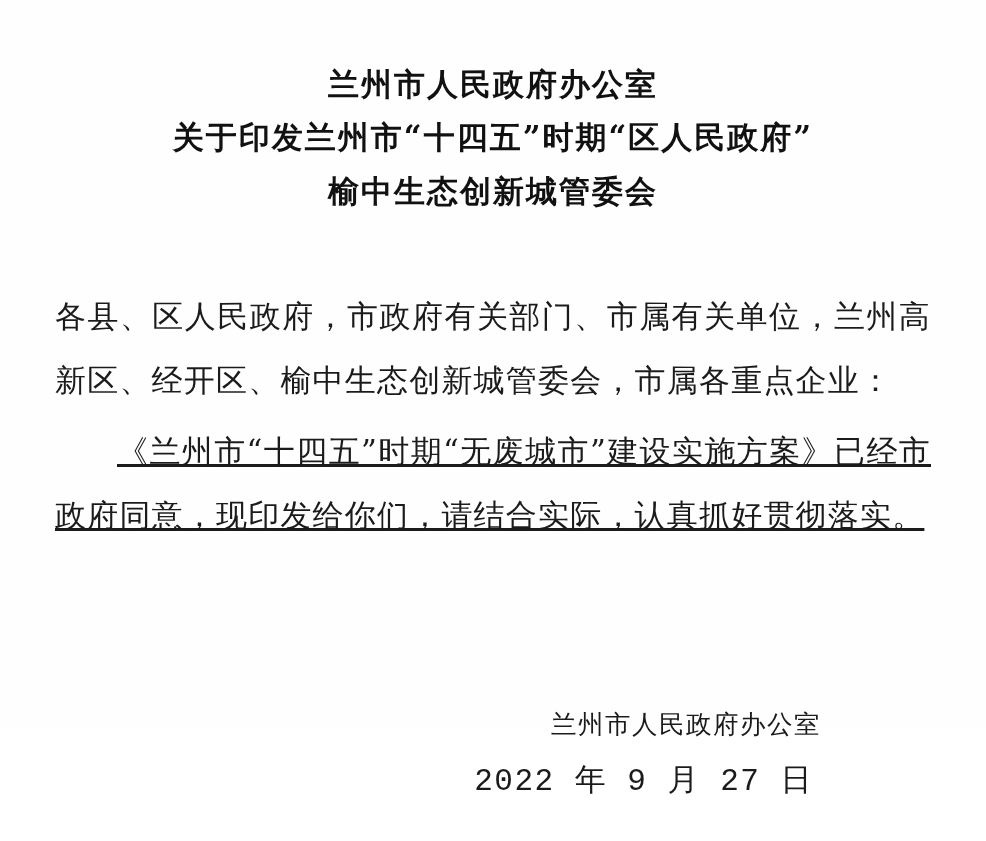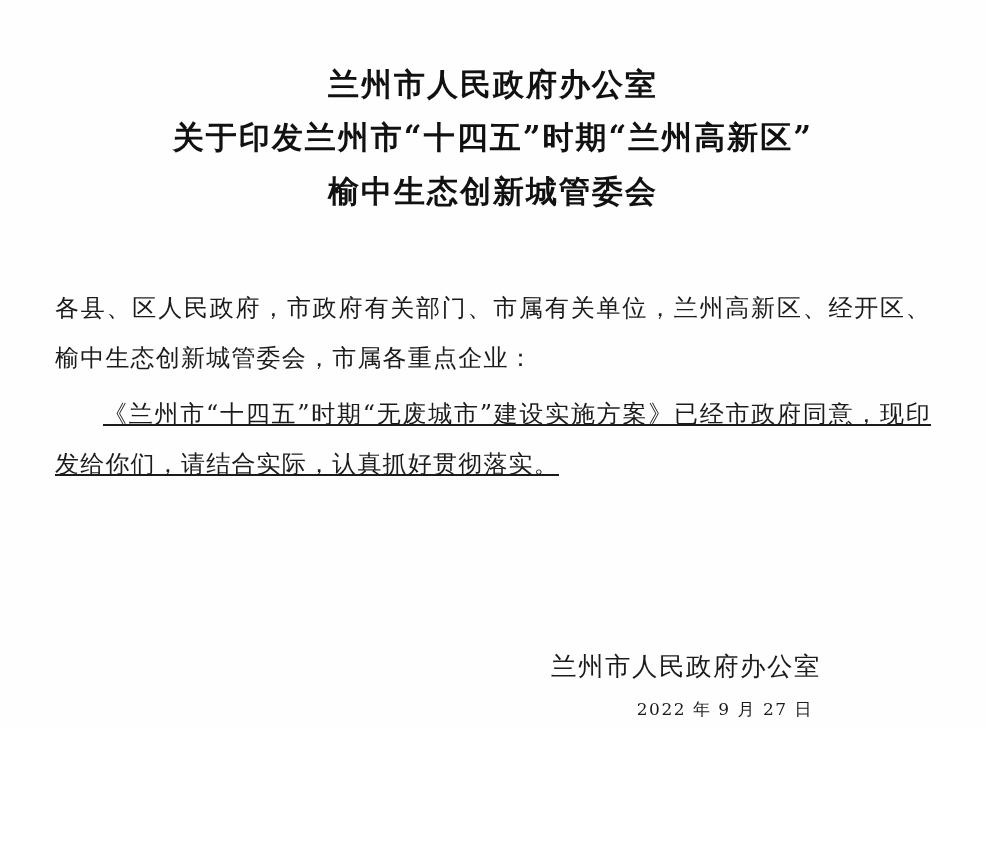--- a/index.html
+++ b/index.html
@@ -35,21 +35,21 @@
   }
   .doc-title .title-line {
     display: block;
     white-space: nowrap;
   }
   .body-block {
     margin-top: 66px;
   }
   .para {
     margin: 0 0 6px 0;
-    font-size: 24px;
+    font-size: 31px;
     line-height: 2.08;
     text-align: justify;
     text-justify: inter-ideograph;
     letter-spacing: 1.2px;
     color: #1b1b1b;
   }
   .para.indent {
     text-indent: 2em;
     text-decoration: underline;
   }
@@ -60,35 +60,36 @@
   }
   .signature .sig-line {
     display: block;
     font-size: 25.5px;
     line-height: 2.05;
     letter-spacing: 1.5px;
     color: #1b1b1b;
   }
   .signature .sig-date {
     display: block;
-    font-size: 17px;
+    font-size: 31px;
     line-height: 2.05;
     letter-spacing: 1.5px;
     color: #1b1b1b;
     padding-right: 8px;
+    font-family: Liberation Mono, monospace;
   }
 </style>
 </head>
 <body>
 
 <div class="page">
 
   <h1 class="doc-title">
     <span class="title-line">兰州市人民政府办公室</span>
-    <span class="title-line">关于印发兰州市“十四五”时期“兰州高新区”</span>
+    <span class="title-line">关于印发兰州市“十四五”时期“区人民政府”</span>
     <span class="title-line">榆中生态创新城管委会</span>
   </h1>
 
   <div class="body-block">
     <p class="para">各县、区人民政府，市政府有关部门、市属有关单位，兰州高新区、经开区、榆中生态创新城管委会，市属各重点企业：</p>
     <p class="para indent">《兰州市“十四五”时期“无废城市”建设实施方案》已经市政府同意，现印发给你们，请结合实际，认真抓好贯彻落实。</p>
   </div>
 
   <div class="signature">
     <span class="sig-line">兰州市人民政府办公室</span>

